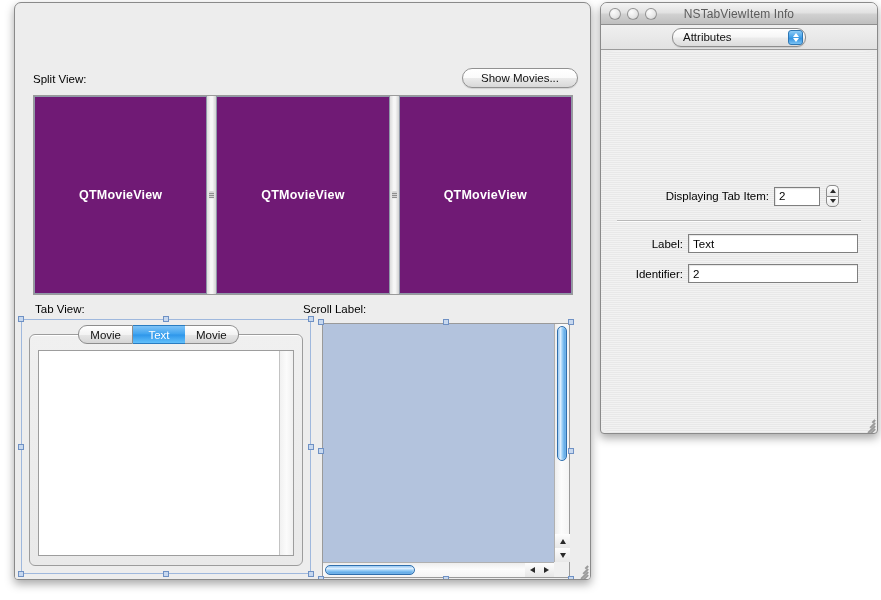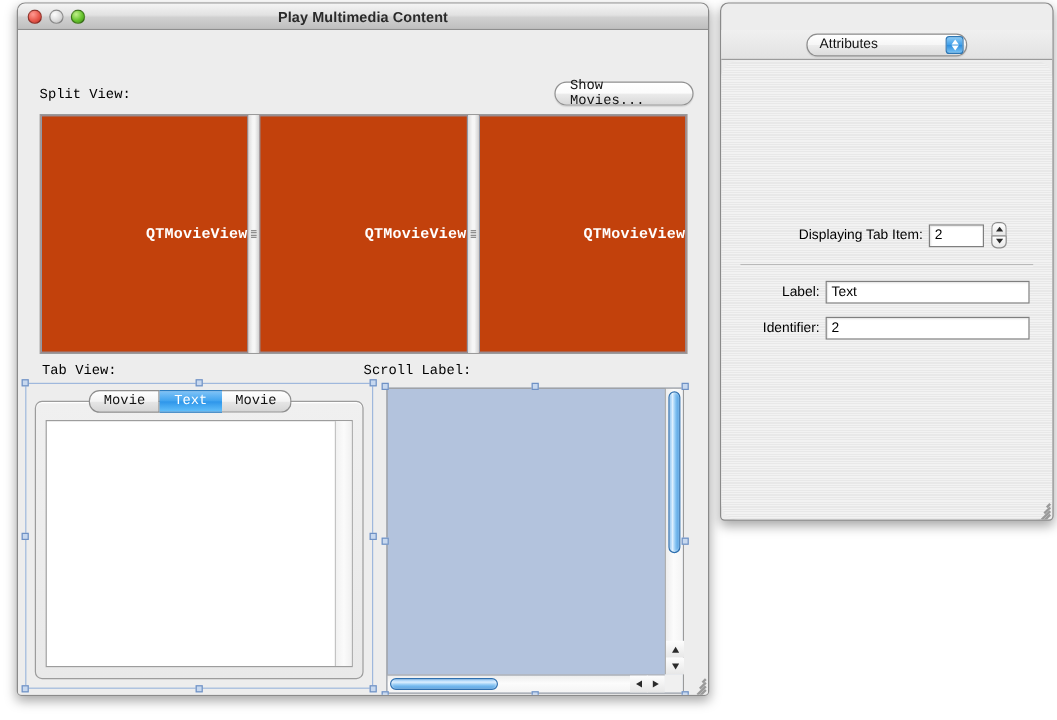--- a/index.html
+++ b/index.html
@@ -44,21 +44,21 @@
 
   .win-body { position: absolute; left:0; right:0; bottom:0; top: 22px; }
 
   
   .pinstripe {
     background-color: #eeeeee;
     background-image: repeating-linear-gradient(to bottom,
        #f2f2f2 0px, #f2f2f2 1px, #e8e8e8 1px, #e8e8e8 2px);
     border-radius: 14px;
   }
-  .plainbg { background: #ededed; font-family: Liberation Mono, monospace; }
+  .plainbg { background: #ededed; }
 
   
   #mainWindow { left: 14px; top: 2px; width: 577px; height: 578px; }
 
   .field-label { font-size: 11.5px; color: #000; }
 
   
   .capsule-btn {
     height: 20px; padding: 0 12px;
     border: 1px solid #919191;
@@ -71,23 +71,23 @@
   }
 
   
   .splitview {
     position: absolute;
     border: 1px solid #9a9a9a;
     background: #f0f0f0;
     display: flex;
   }
   .qtpane {
-    background: #c2410c;
+    background: #701a75;
     border: 1px solid #9098a8;
-    display: flex; align-items: center; justify-content: flex-end;
+    display: flex; align-items: center; justify-content: center;
     flex: 1 1 0;
   }
   .qtpane span { color: #ffffff; font-weight: bold; font-size: 12.5px; letter-spacing: .2px; }
   .splitter {
     width: 9px;
     background: linear-gradient(to right, #dcdcdc, #f6f6f6 40%, #f6f6f6 60%, #d2d2d2);
     position: relative;
     flex: 0 0 9px;
     cursor: col-resize;
   }
@@ -271,28 +271,20 @@
     box-shadow: 0 1px 0 #fdfdfd;
   }
 </style>
 </head>
 <body>
 
 <div id="root">
 
   <div class="window" id="mainWindow">
 
-    <div class="titlebar">
-      <div class="tb-buttons">
-        <div class="tb-btn tb-close"></div>
-        <div class="tb-btn tb-min"></div>
-        <div class="tb-btn tb-zoom"></div>
-      </div>
-      <div class="title">Play Multimedia Content</div>
-    </div>
 
     <div class="win-body plainbg">
 
       <div class="field-label" style="position:absolute; left:18px; top:48px;">Split View:</div>
 
       <div class="capsule-btn" style="position:absolute; right:12px; top:43px; width:116px;">Show Movies...</div>
 
       <div class="splitview" style="left:18px; top:70px; width:540px; height:200px;">
         <div class="qtpane">
           <span>QTMovieView</span>
@@ -375,20 +367,28 @@
         <i style="top:11px; width:13px;"></i>
         <i style="top:8px;  width:10px;"></i>
         <i style="top:5px;  width:7px;"></i>
         <i style="top:2px;  width:4px;"></i>
       </div>
     </div>
   </div>
 
   <div class="window" id="inspector">
 
+    <div class="titlebar">
+      <div class="tb-buttons">
+        <div class="tb-btn tb-btn-inactive"></div>
+        <div class="tb-btn tb-btn-inactive"></div>
+        <div class="tb-btn tb-btn-inactive"></div>
+      </div>
+      <div class="title" style="font-weight:normal; color:#5c5c5c;">NSTabViewItem Info</div>
+    </div>
 
     <div class="win-body">
 
       <div class="insp-top">
         <div class="popup-btn">
           <span>Attributes</span>
           <span class="popup-arrows">
             <span class="tri tri-up"></span>
             <span class="tri tri-down"></span>
           </span>

